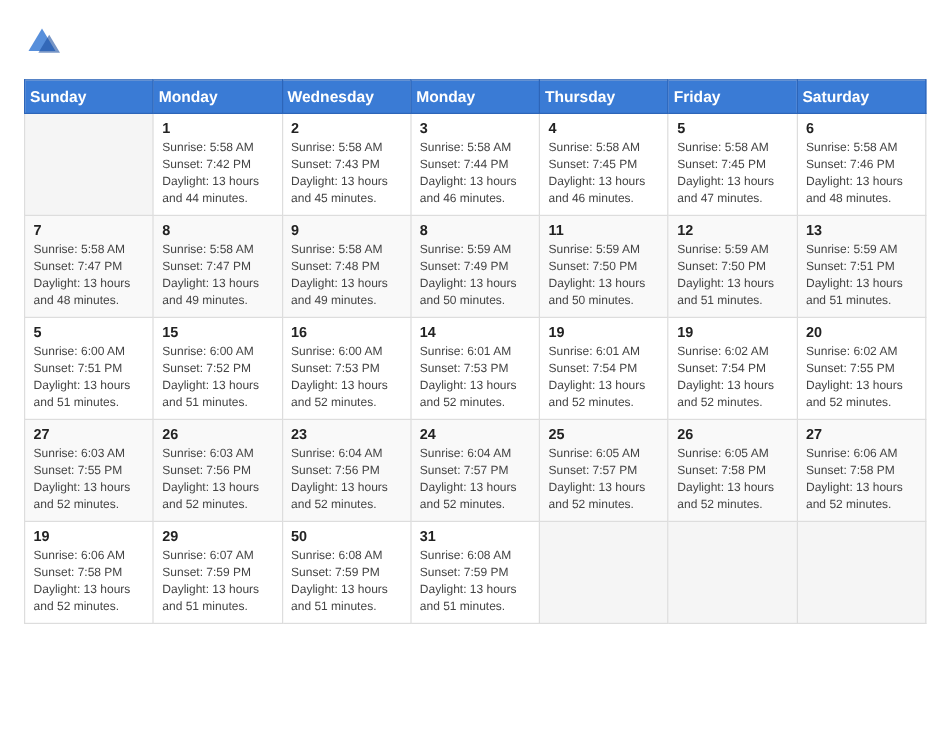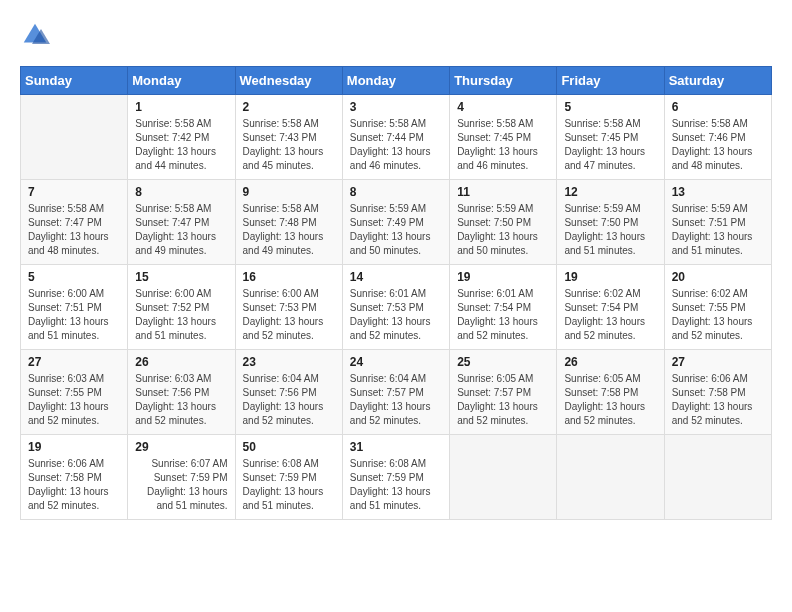--- a/index.html
+++ b/index.html
@@ -298,21 +298,21 @@
       </tr>
       <tr class="week-row">
         <td>
           <div class="day-number">19</div>
           <div class="cell-content" style="white-space: pre-line;">Sunrise: 6:06 AM
 Sunset: 7:58 PM
 Daylight: 13 hours and 52 minutes.</div>
         </td>
         <td>
           <div class="day-number">29</div>
-          <div class="cell-content" style="white-space: pre-line; text-align: right;">Sunrise: 6:07 AM
+          <div class="cell-content" style="white-space: pre-line;">Sunrise: 6:07 AM
 Sunset: 7:59 PM
 Daylight: 13 hours and 51 minutes.</div>
         </td>
         <td>
           <div class="day-number">50</div>
           <div class="cell-content" style="white-space: pre-line;">Sunrise: 6:08 AM
 Sunset: 7:59 PM
 Daylight: 13 hours and 51 minutes.</div>
         </td>
         <td>

